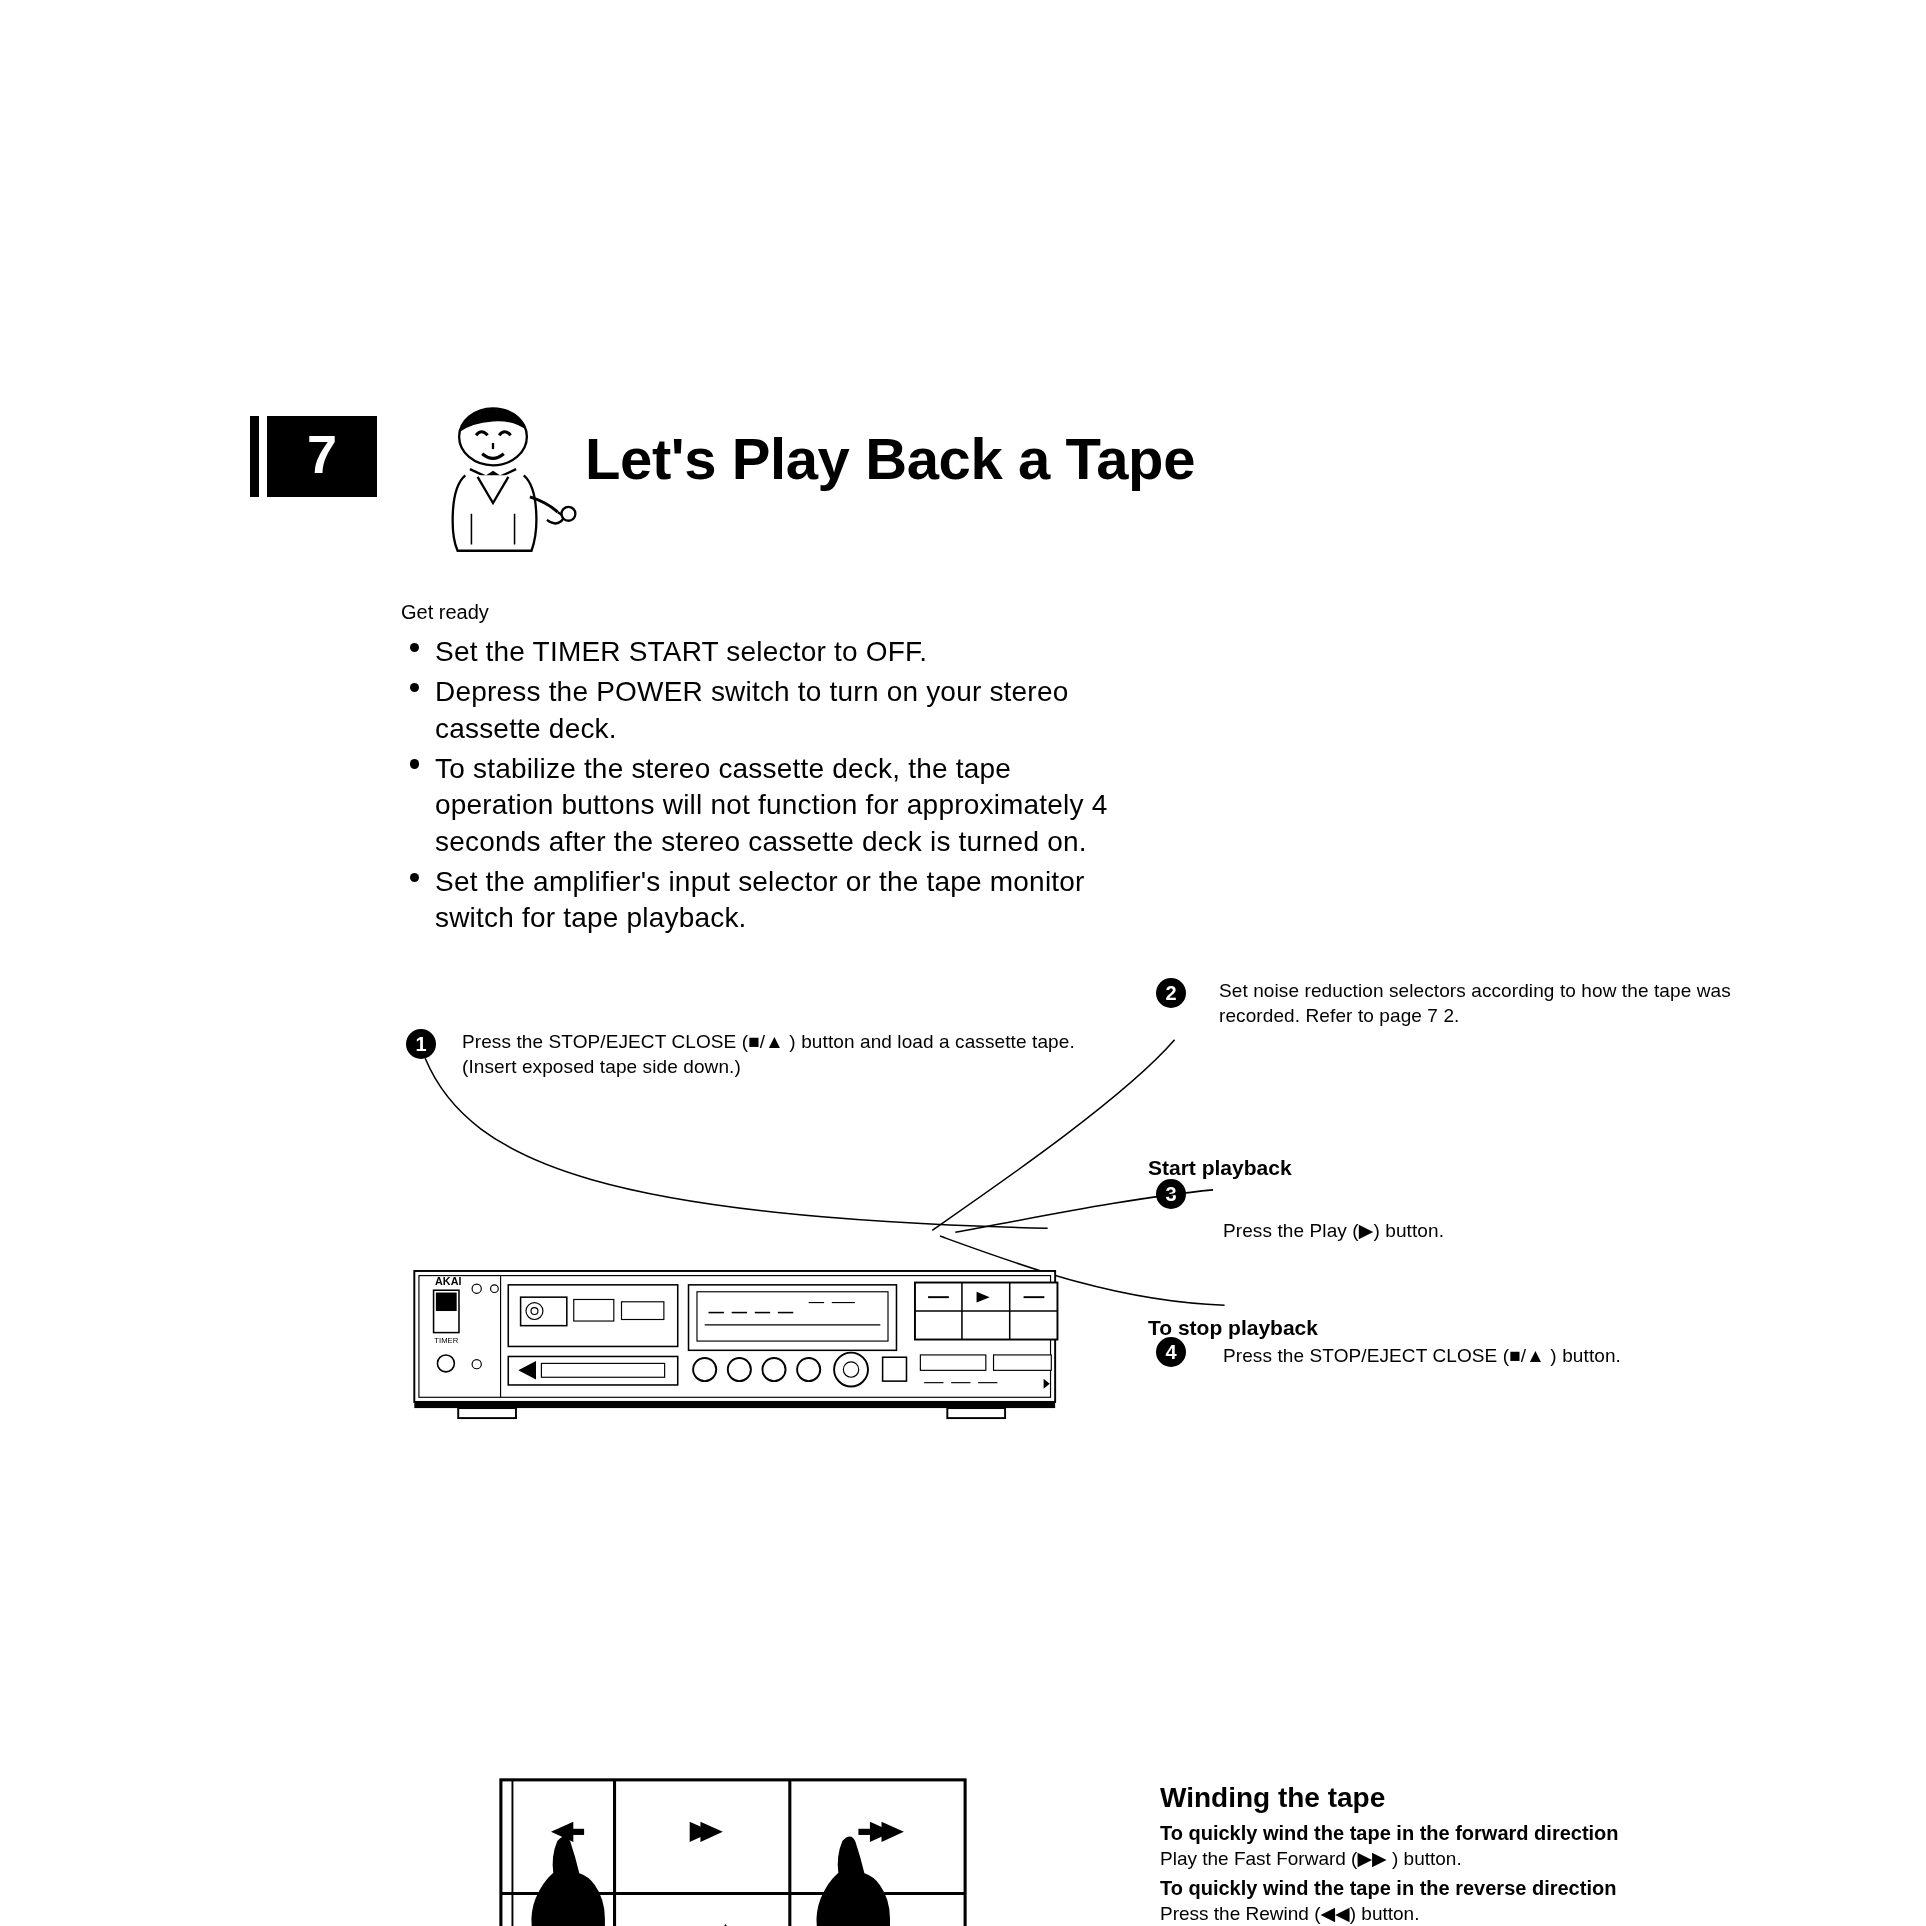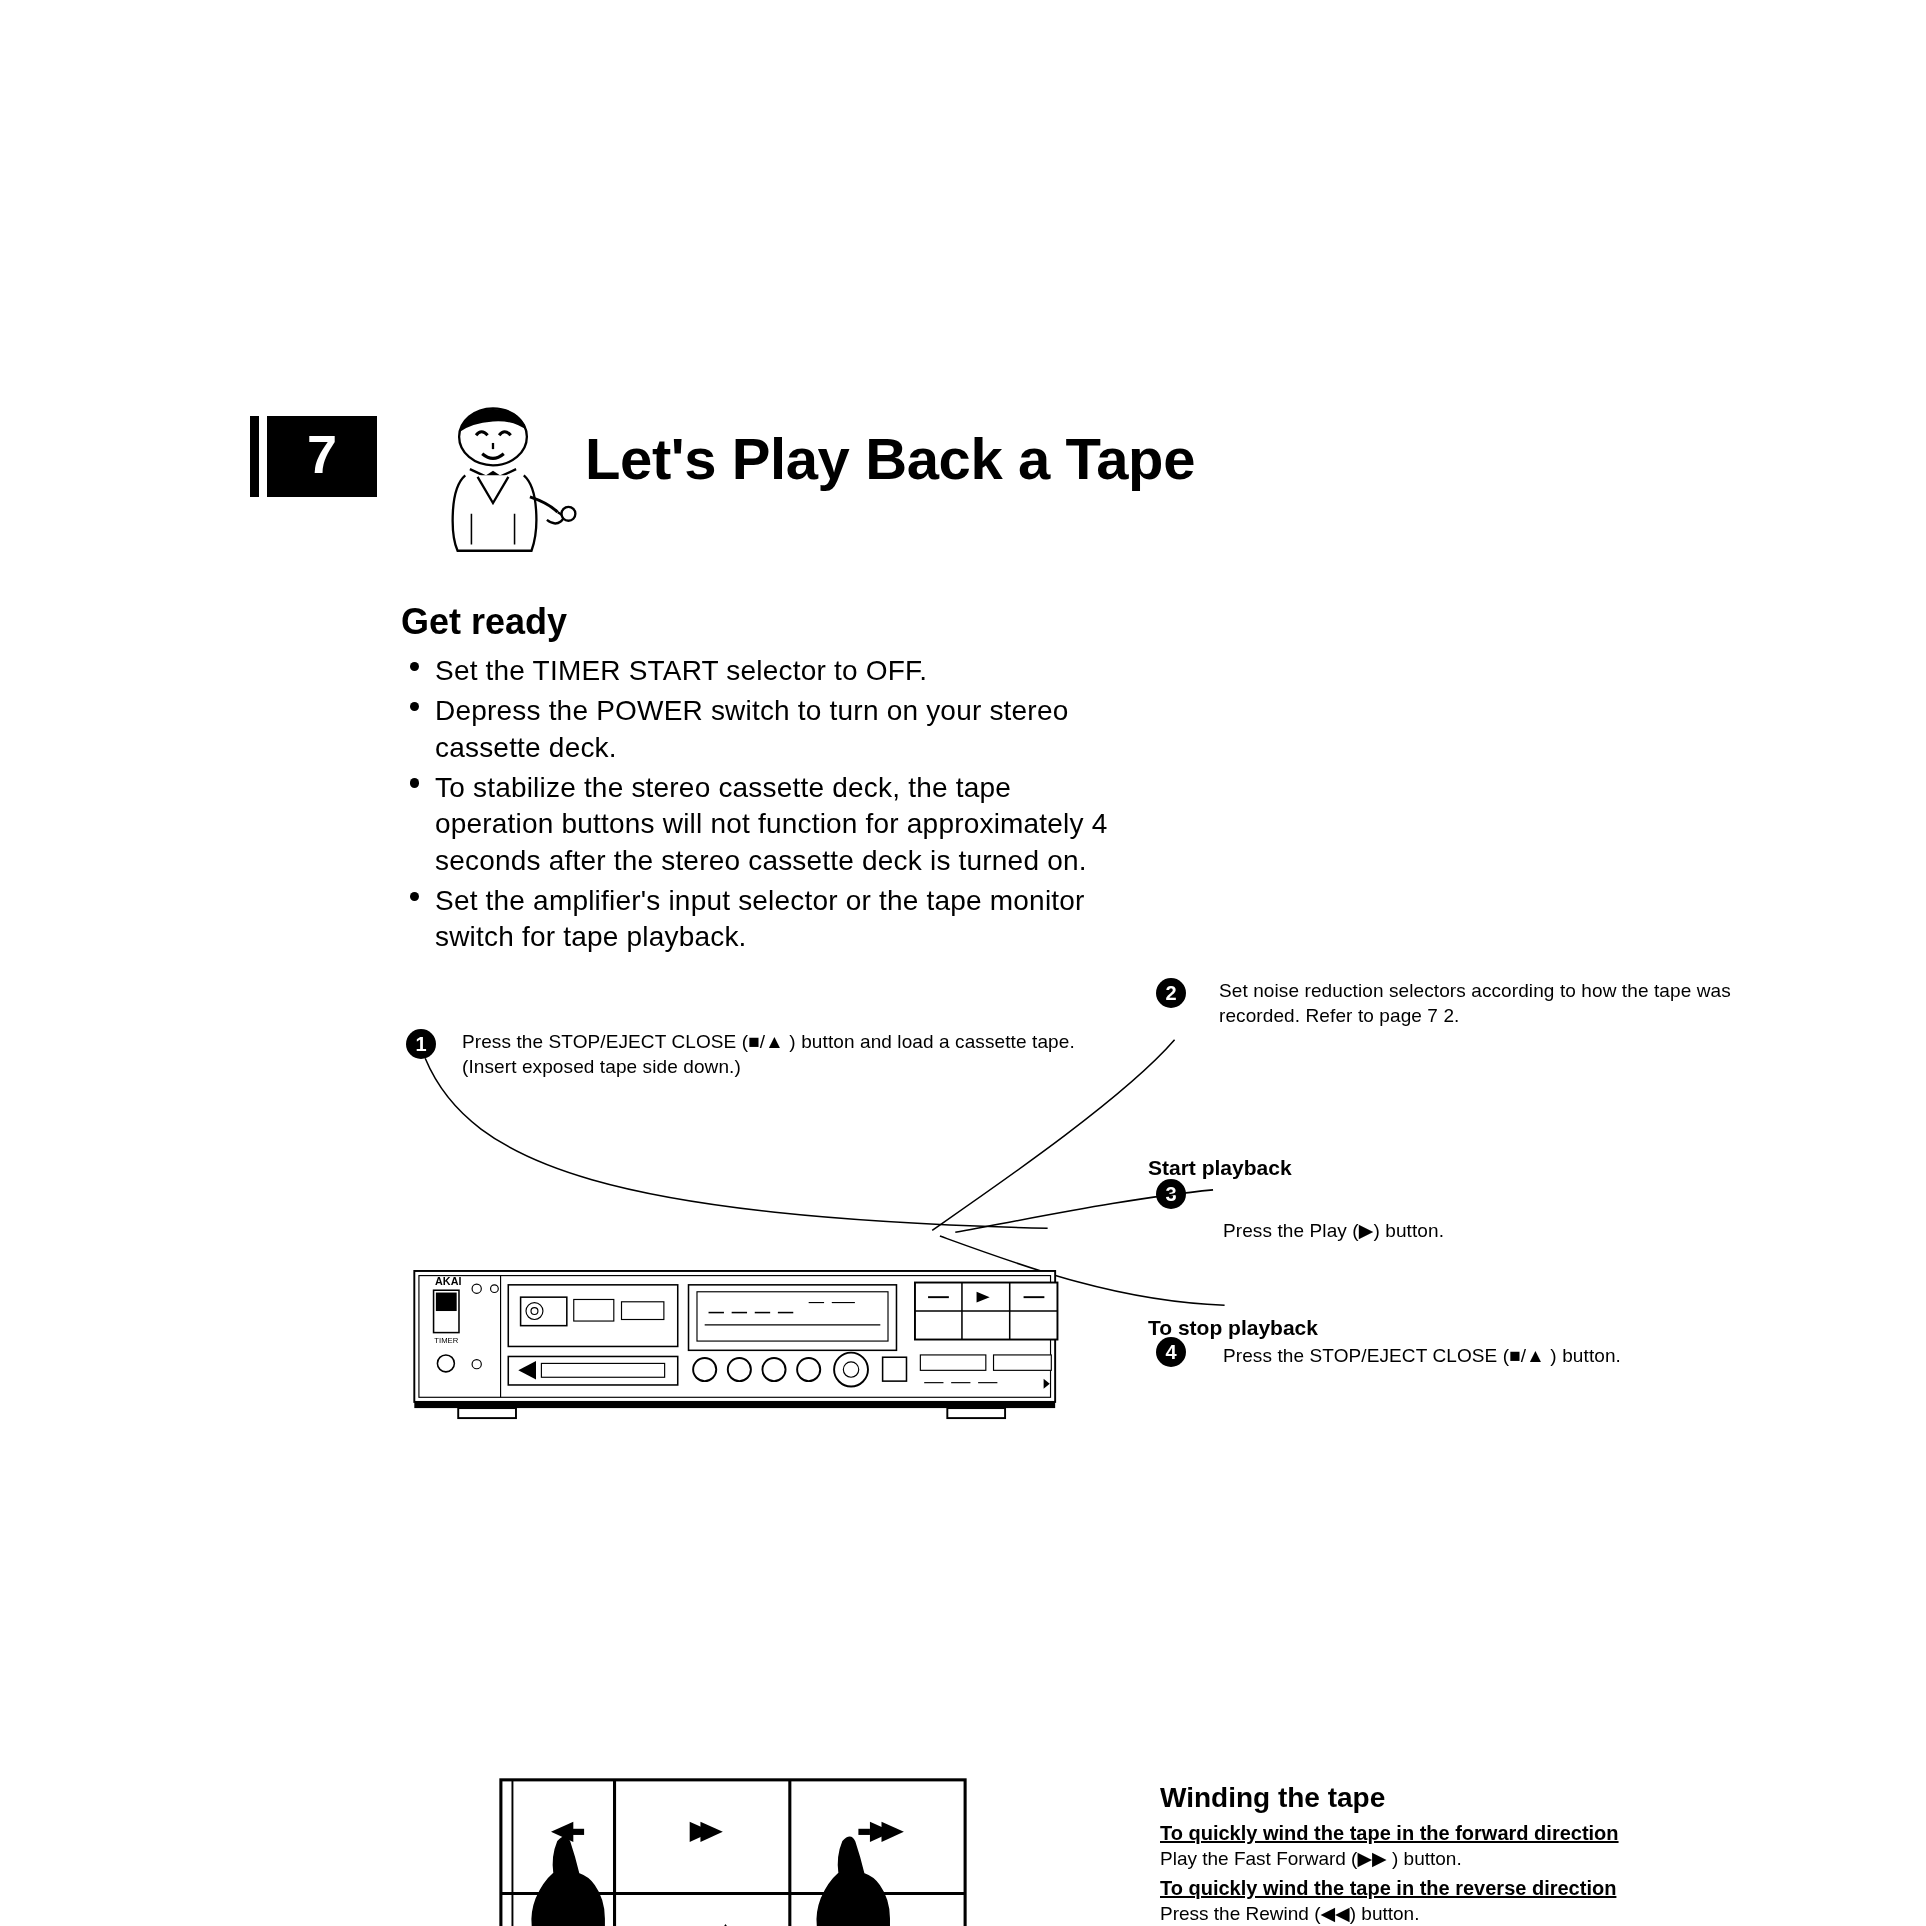--- a/index.html
+++ b/index.html
@@ -75,22 +75,22 @@
   }
 
   
   .getready {
     position: absolute;
     left: 401px;
     top: 601px;
     width: 732px;
   }
   .section-head {
-    font-size: 36px;
-    font-weight: bold;
+    font-size: 20px;
+    font-weight: normal;
     margin: 0 0 10px 0;
     font-family: "Liberation Sans", sans-serif;
   }
   ul.bullets {
     list-style: none;
     margin: 0;
     padding: 0;
   }
   ul.bullets li {
     position: relative;
@@ -170,21 +170,20 @@
     font-weight: bold;
     margin: 0 0 7px 0;
     font-family: "Liberation Sans", sans-serif;
   }
   .winding .sub {
     font-size: 20px;
     font-weight: bold;
     margin: 0;
     line-height: 1.28;
     font-family: "Liberation Sans", sans-serif;
-    text-decoration: underline;
   }
   .winding .body {
     font-size: 19px;
     margin: 0 0 5.4px 0;
     line-height: 1.28;
   }
 
   svg { display: block; }
 </style>
 </head>

